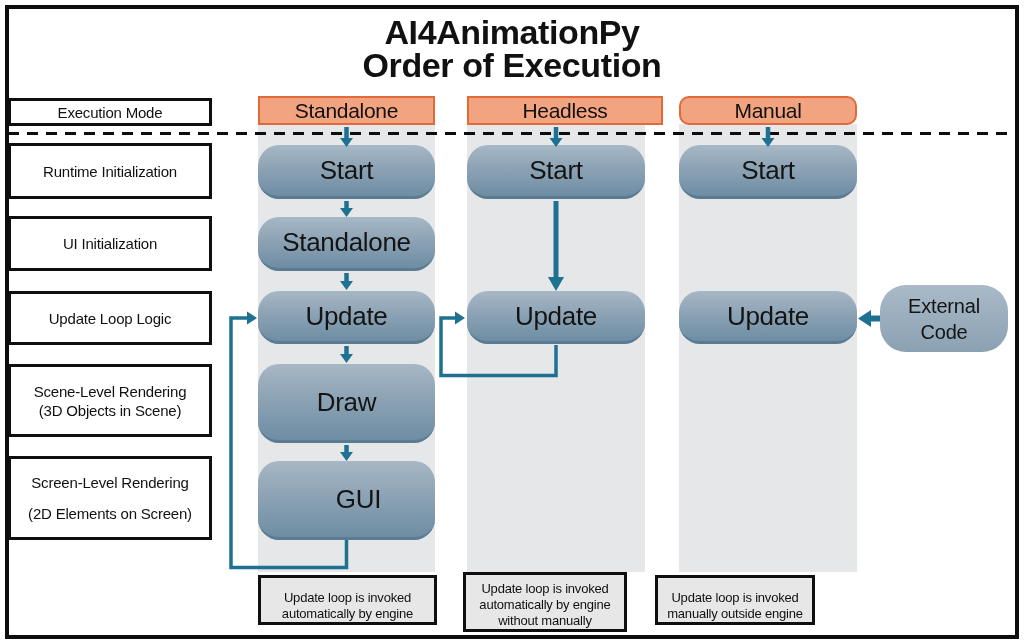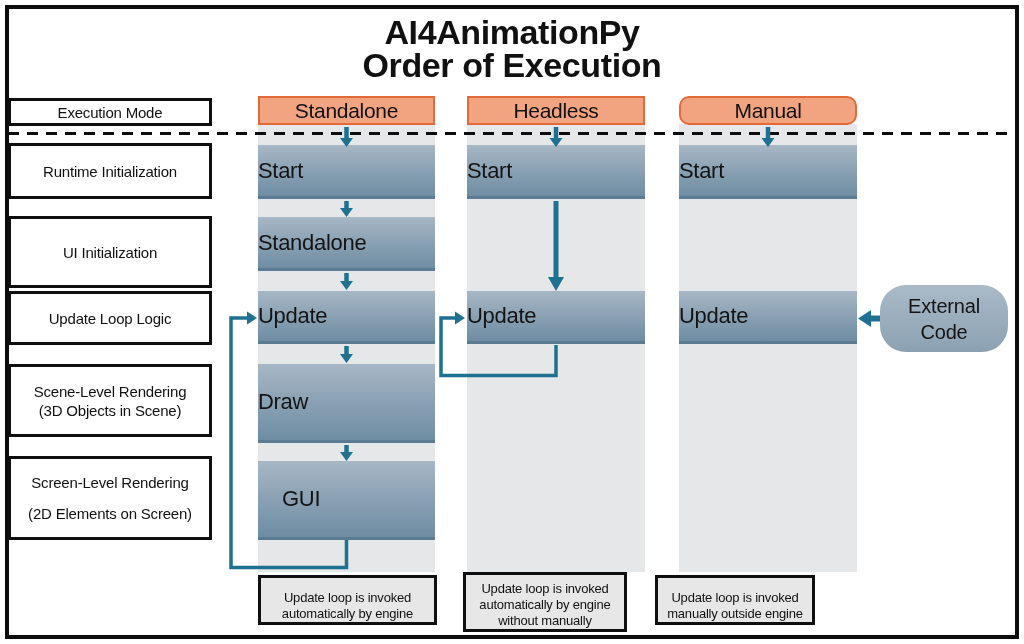--- a/index.html
+++ b/index.html
@@ -28,22 +28,22 @@
   .colheader{
     position:absolute;top:96px;height:29px;box-sizing:border-box;
     background:#f2a480;border:2px solid #e2693a;z-index:3;
     display:flex;align-items:center;justify-content:center;
     font-size:21px;letter-spacing:-0.3px;
   }
   .node{
     position:absolute;box-sizing:border-box;z-index:3;
     background:linear-gradient(180deg,#a7b7c5 0%,#8ba2b4 48%,#6e8da3 100%);
     border-bottom:3px solid #5a7b92;
-    display:flex;align-items:center;justify-content:flex-start;
-    font-size:22px;color:#141414;letter-spacing:-0.3px;
+    display:flex;align-items:center;justify-content:center;
+    font-size:26px;color:#141414;letter-spacing:-0.3px;border-radius:21px;
   }
   .dashline{
     position:absolute;left:8px;top:132px;width:1008px;height:3px;z-index:4;
     background:repeating-linear-gradient(90deg,#0d0d0d 0 11px,transparent 11px 19px);
   }
   .footnote{
     position:absolute;box-sizing:border-box;background:#e7e7e7;
     border:3px solid #0f0f0f;z-index:3;
     display:flex;flex-direction:column;align-items:center;justify-content:flex-end;
     font-size:13px;line-height:16px;text-align:center;
@@ -72,39 +72,39 @@
     <div>AI4AnimationPy</div>
     <div>Order of Execution</div>
   </div>
 
   <div class="label-box" style="top:98px;height:28px;">
     <span>Execution Mode</span>
   </div>
   <div class="label-box" style="top:143px;height:56px;">
     <span>Runtime Initialization</span>
   </div>
-  <div class="label-box" style="top:216px;height:72px;">
+  <div class="label-box" style="top:216px;height:55px;">
     <span>UI Initialization</span>
   </div>
   <div class="label-box" style="top:291px;height:54px;">
     <span>Update Loop Logic</span>
   </div>
   <div class="label-box" style="top:364px;height:73px;">
     <span>Scene-Level Rendering</span>
     <span>(3D Objects in Scene)</span>
   </div>
   <div class="label-box" style="top:456px;height:84px;gap:12px;">
     <span>Screen-Level Rendering</span>
     <span>(2D Elements on Screen)</span>
   </div>
 
   <div class="colheader" style="left:258px;width:177px;">
     <span>Standalone</span>
   </div>
-  <div class="colheader" style="left:467px;width:178px;">
+  <div class="colheader" style="left:467px;width:196px;">
     <span>Headless</span>
   </div>
   <div class="colheader" style="left:679px;width:178px;border-radius:10px;">
     <span>Manual</span>
   </div>
 
   <div class="dashline"></div>
 
   <div class="node" style="left:258px;top:145px;width:177px;height:54px;">
     <span>Start</span>

